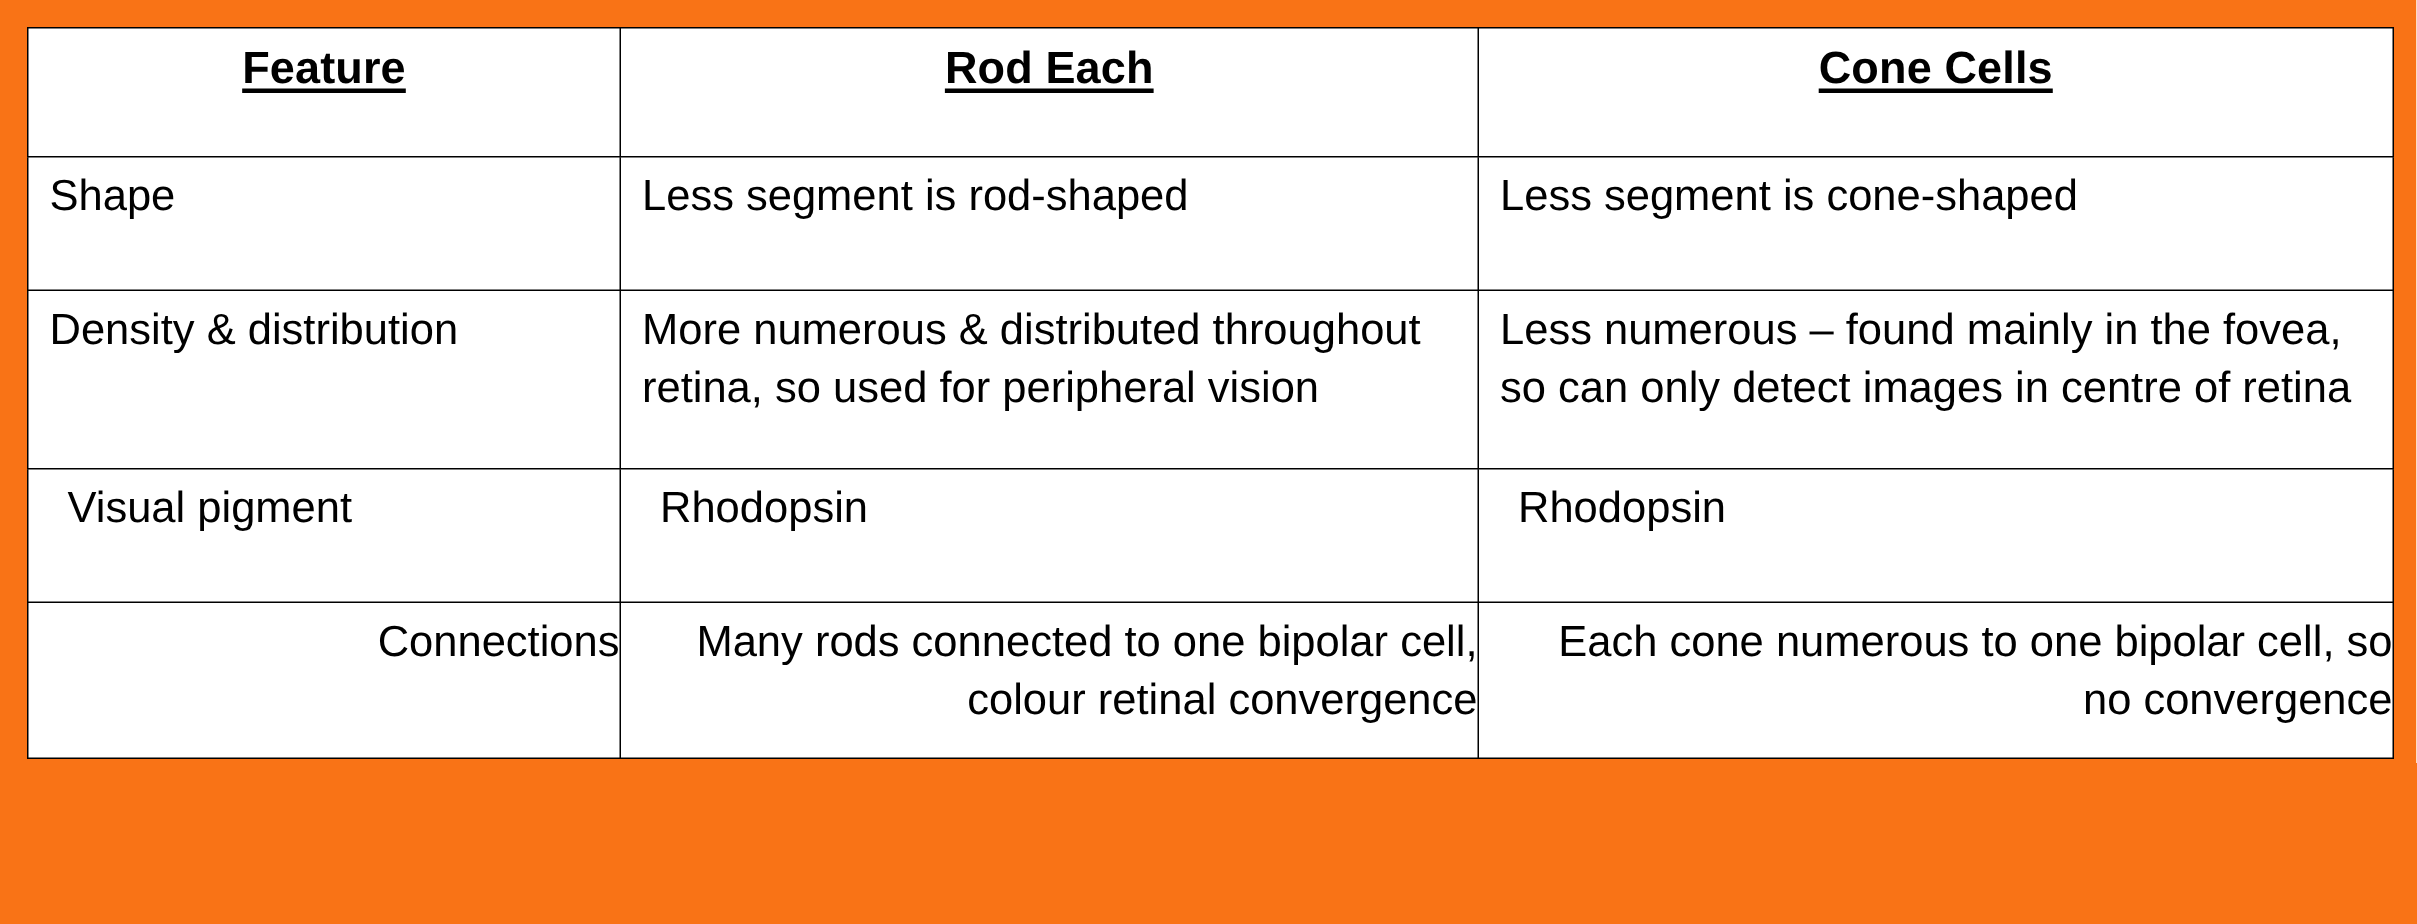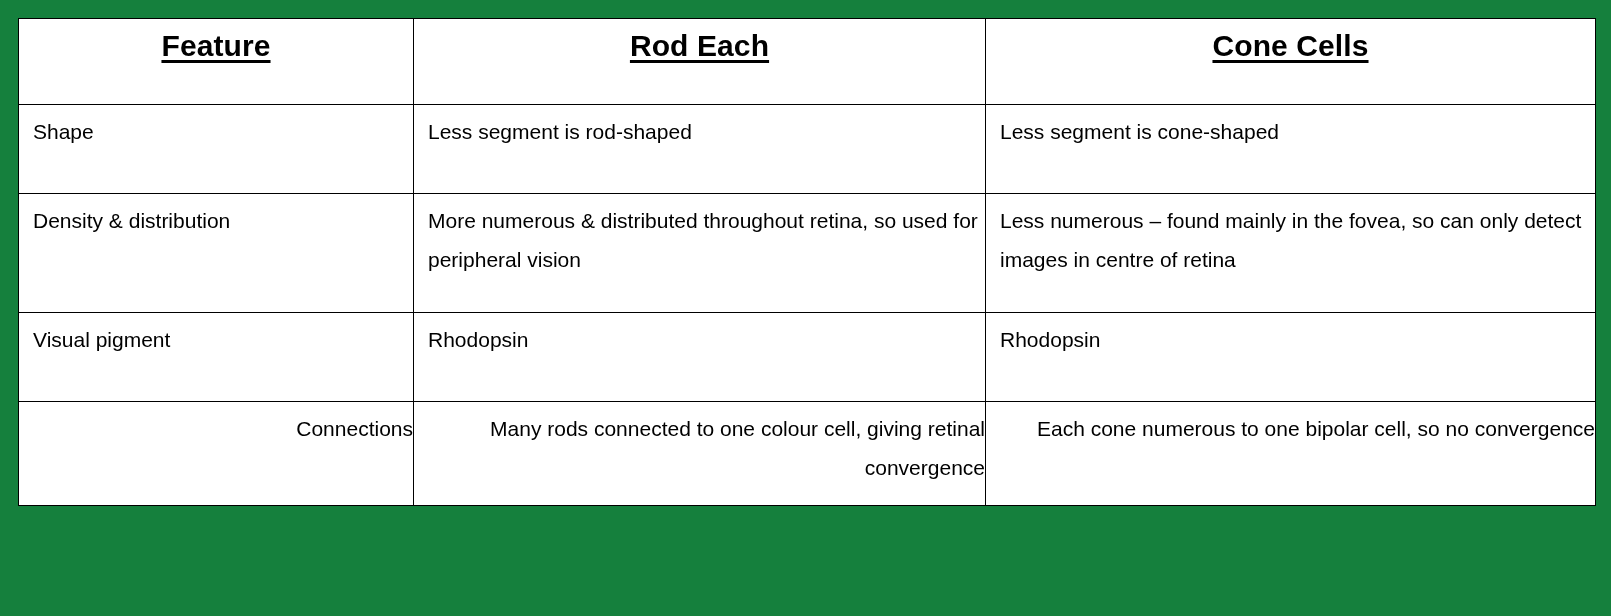--- a/index.html
+++ b/index.html
@@ -11,21 +11,21 @@
     width: 1611px;
     height: 616px;
     font-family: "Liberation Sans", sans-serif;
     color: #000000;
     overflow: hidden;
   }
   .page {
     position: relative;
     width: 1611px;
     height: 616px;
-    background: #15803d;
+    background: #f97316;
   }
   .comparison-table {
     position: absolute;
     left: 18px;
     top: 18px;
     width: 1577px;
     border-collapse: collapse;
     table-layout: fixed;
     background: #ffffff;
   }
@@ -54,33 +54,33 @@
     padding-top: 12px;
   }
   .header-cell-inner .label {
     text-decoration: underline;
     text-underline-offset: 4px;
     text-decoration-thickness: 2.5px;
   }
 
   
   .body-row td {
-    font-size: 21px;
+    font-size: 29px;
     line-height: 39px;
     font-weight: normal;
     margin-left: 44px;
   }
   .cell-inner {
     display: block;
     padding: 7px 0 0 14px;
     white-space: pre-line;
   }
   .row-h-shape       td { height: 88px; }
   .row-h-density     td { height: 118px; }
-  .row-h-pigment     td { height: 88px; }
+  .row-h-pigment     td { height: 88px; padding-left: 12px; }
   .row-h-colour      td { height: 88px; }
   .row-h-connections td { height: 103px; text-align: right; }
 </style>
 </head>
 <body>
 
 <div class="page">
 
   <table class="comparison-table">
     <colgroup>
@@ -139,21 +139,21 @@
           <span class="cell-inner">Rhodopsin</span>
         </td>
       </tr>
 
 
       <tr class="body-row row-h-connections">
         <td>
           <span class="cell-inner">Connections</span>
         </td>
         <td>
-          <span class="cell-inner">Many rods connected to one colour cell, giving retinal convergence</span>
+          <span class="cell-inner">Many rods connected to one bipolar cell, colour retinal convergence</span>
         </td>
         <td>
           <span class="cell-inner">Each cone numerous to one bipolar cell, so no convergence</span>
         </td>
       </tr>
     </tbody>
   </table>
 
 </div>
 

